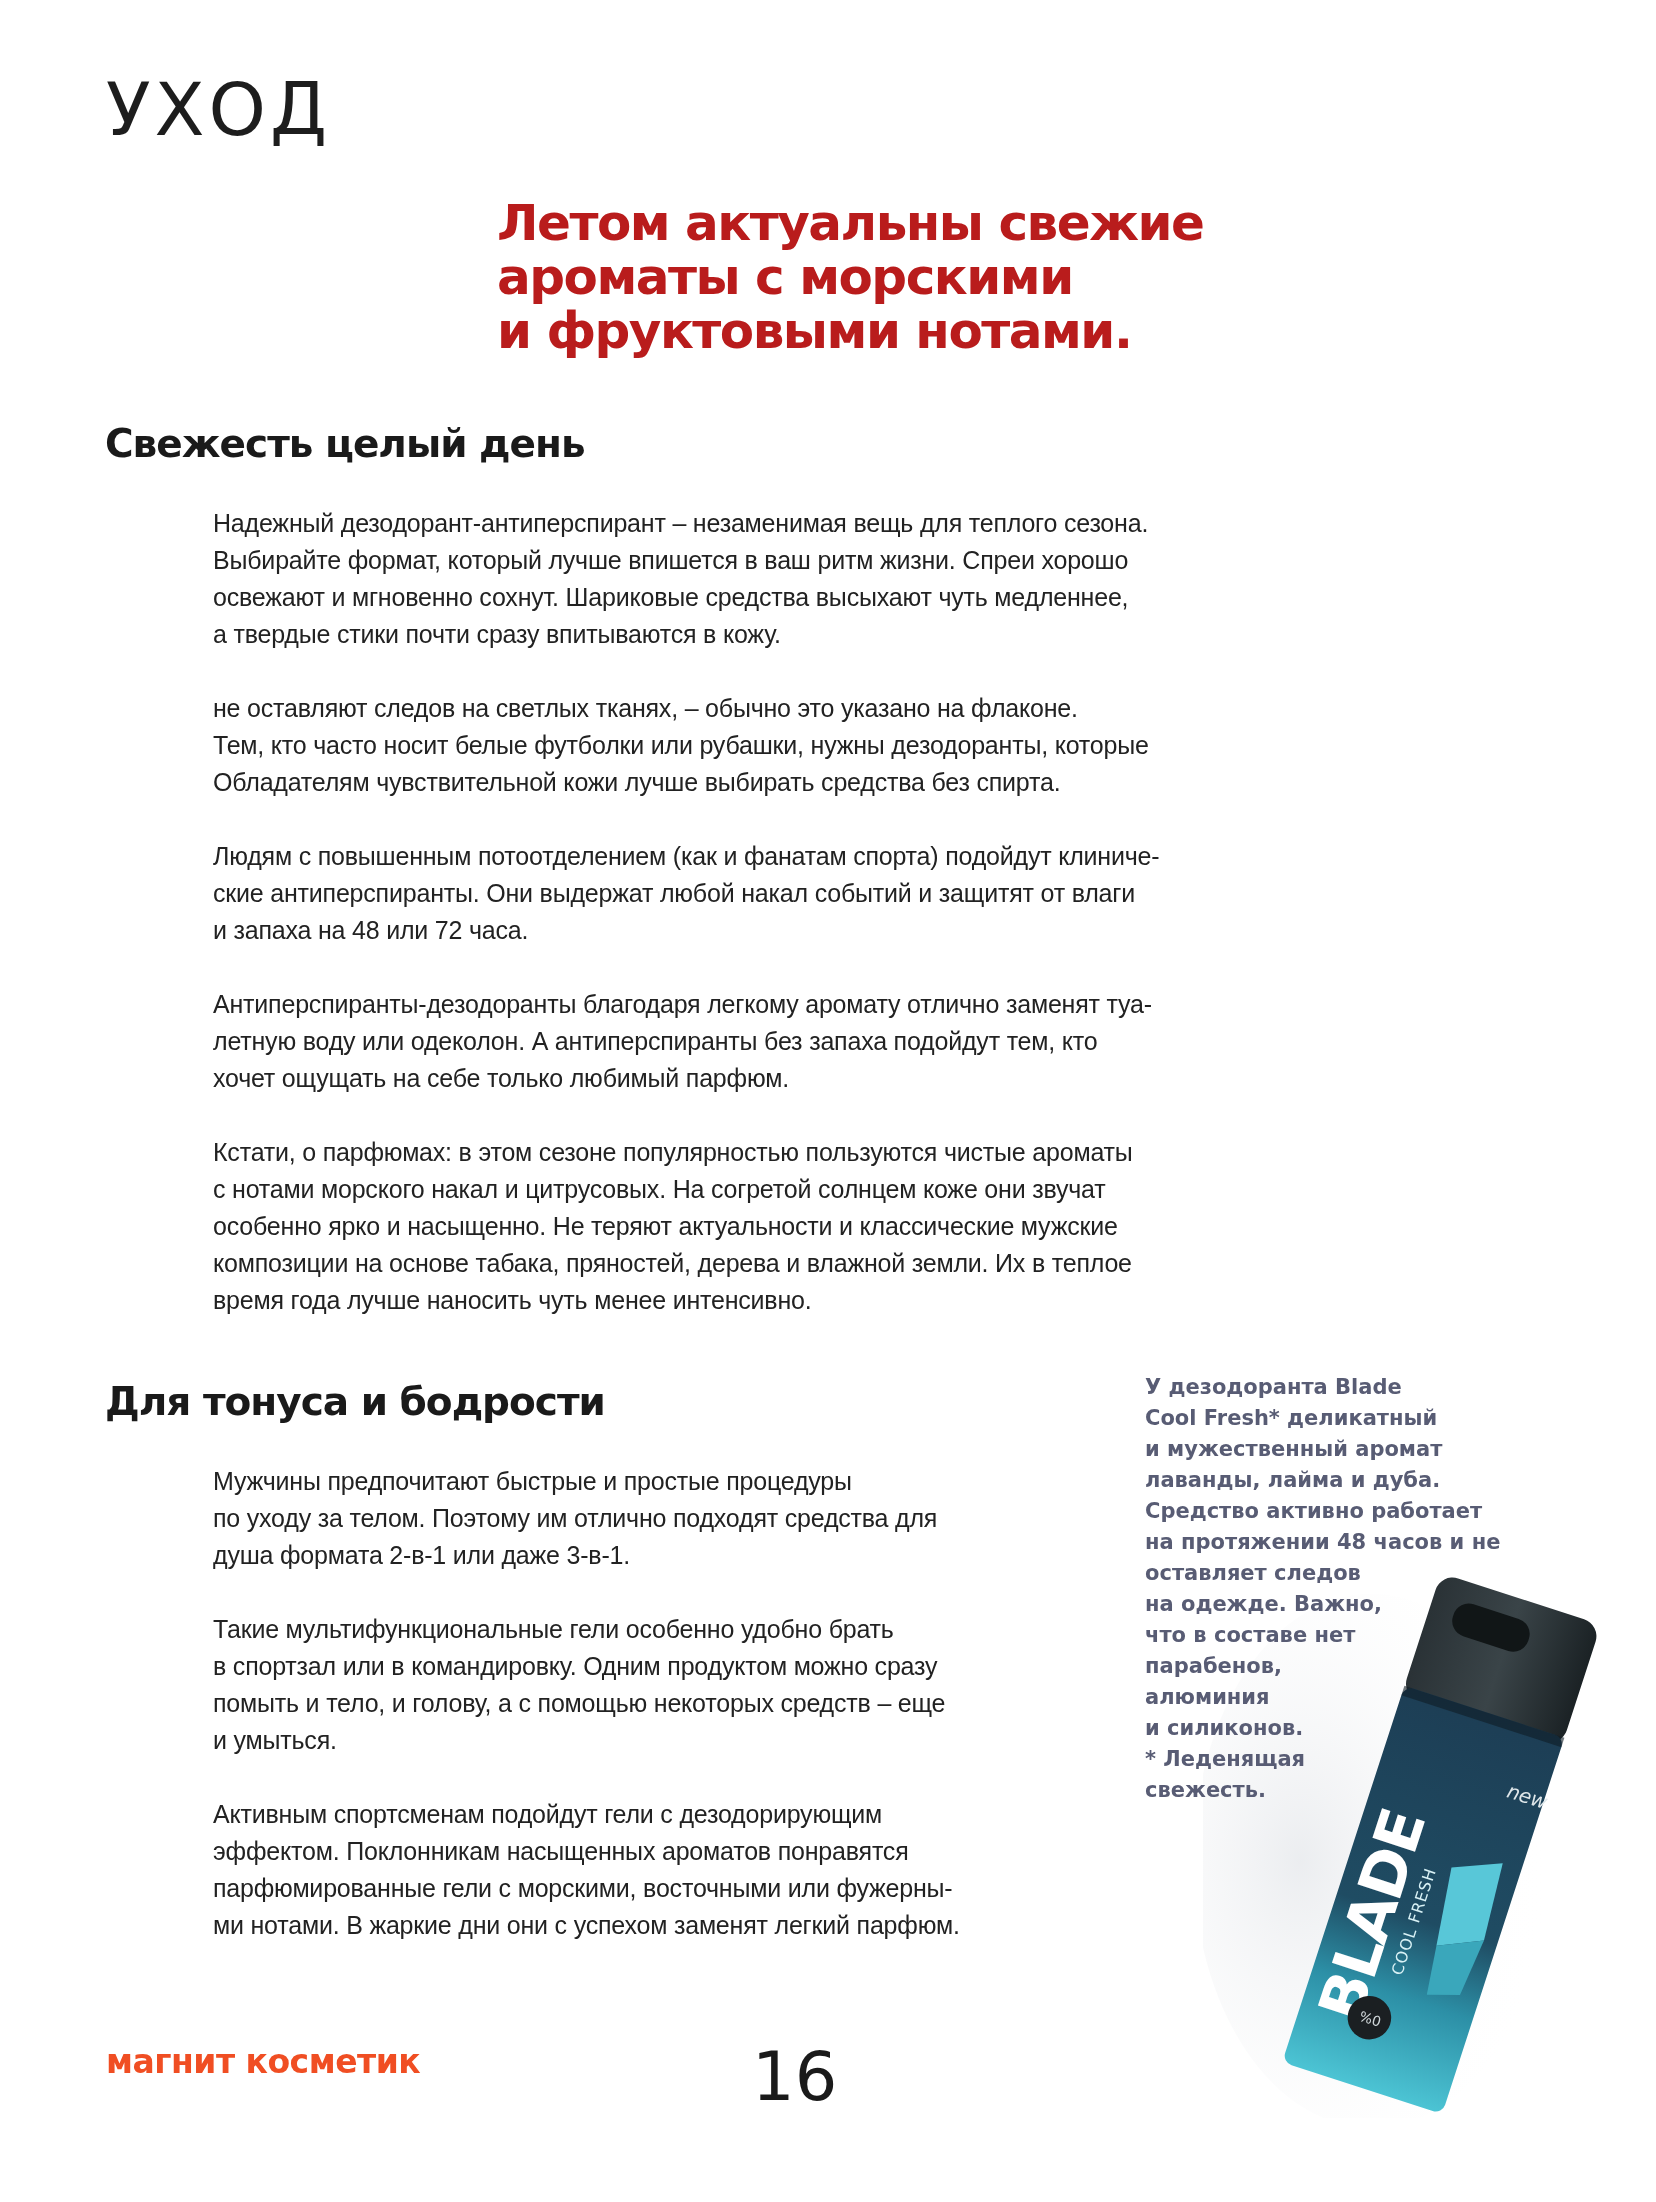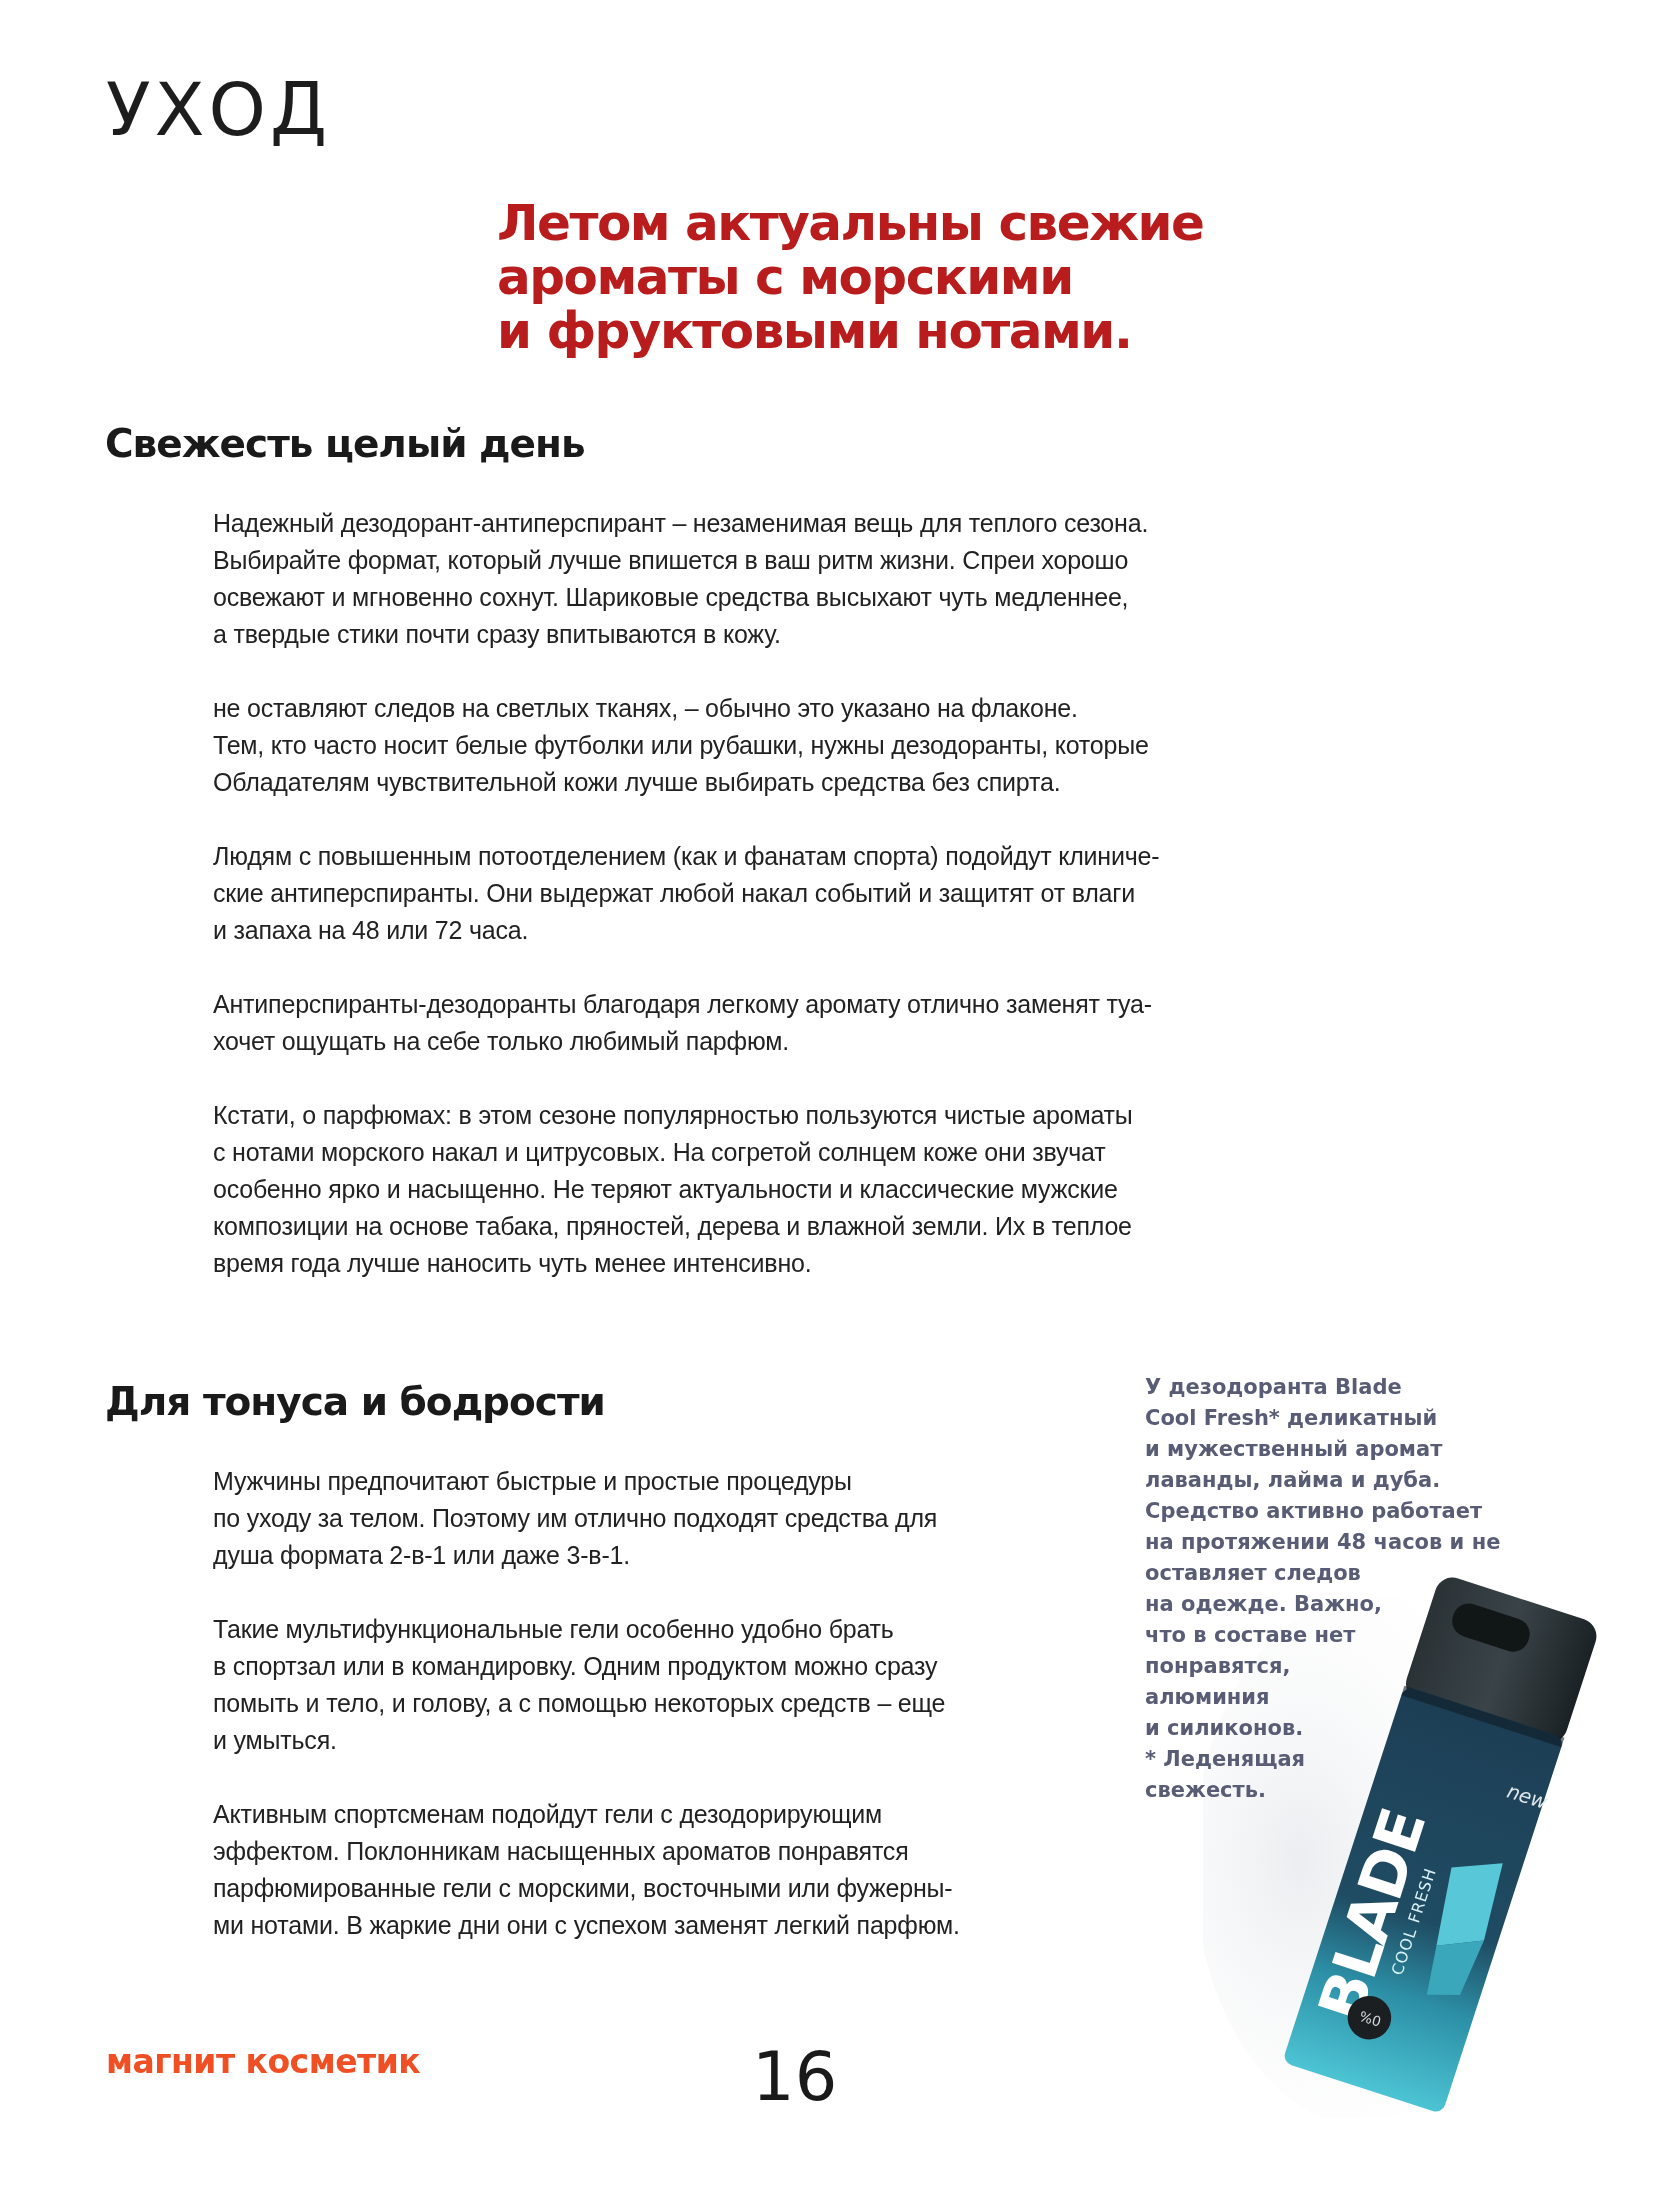--- a/index.html
+++ b/index.html
@@ -83,20 +83,21 @@
     <span>Тем, кто часто носит белые футболки или рубашки, нужны дезодоранты, которые</span>
     <span>Обладателям чувствительной кожи лучше выбирать средства без спирта.</span>
   </p>
   <p class="para" style="margin-top:37px;">
     <span>Людям с повышенным потоотделением (как и фанатам спорта) подойдут клиниче-</span>
     <span>ские антиперспиранты. Они выдержат любой накал событий и защитят от влаги</span>
     <span>и запаха на 48 или 72 часа.</span>
   </p>
   <p class="para" style="margin-top:37px;">
     <span>Антиперспиранты-дезодоранты благодаря легкому аромату отлично заменят туа-</span>
+    <span>летную воду или одеколон. А антиперспиранты без запаха подойдут тем, кто</span>
     <span>хочет ощущать на себе только любимый парфюм.</span>
   </p>
   <p class="para" style="margin-top:37px;">
     <span>Кстати, о парфюмах: в этом сезоне популярностью пользуются чистые ароматы</span>
     <span>с нотами морского накал и цитрусовых. На согретой солнцем коже они звучат</span>
     <span>особенно ярко и насыщенно. Не теряют актуальности и классические мужские</span>
     <span>композиции на основе табака, пряностей, дерева и влажной земли. Их в теплое</span>
     <span>время года лучше наносить чуть менее интенсивно.</span>
   </p>
 </div>
@@ -126,21 +127,21 @@
 <div class="caption">
   <span>У дезодоранта Blade</span>
   <span>Cool Fresh* деликатный</span>
   <span>и мужественный аромат</span>
   <span>лаванды, лайма и дуба.</span>
   <span>Средство активно работает</span>
   <span>на протяжении 48 часов и не</span>
   <span>оставляет следов</span>
   <span>на одежде. Важно,</span>
   <span>что в составе нет</span>
-  <span>понравятся,</span>
+  <span>парабенов,</span>
   <span>алюминия</span>
   <span>и силиконов.</span>
   <span>* Леденящая</span>
   <span>свежесть.</span>
 </div>
 
 <div class="product">
   <svg viewBox="0 0 420 560" xmlns="http://www.w3.org/2000/svg">
     <defs>
       <radialGradient id="shade" cx="0.3" cy="0.5" r="0.7">

